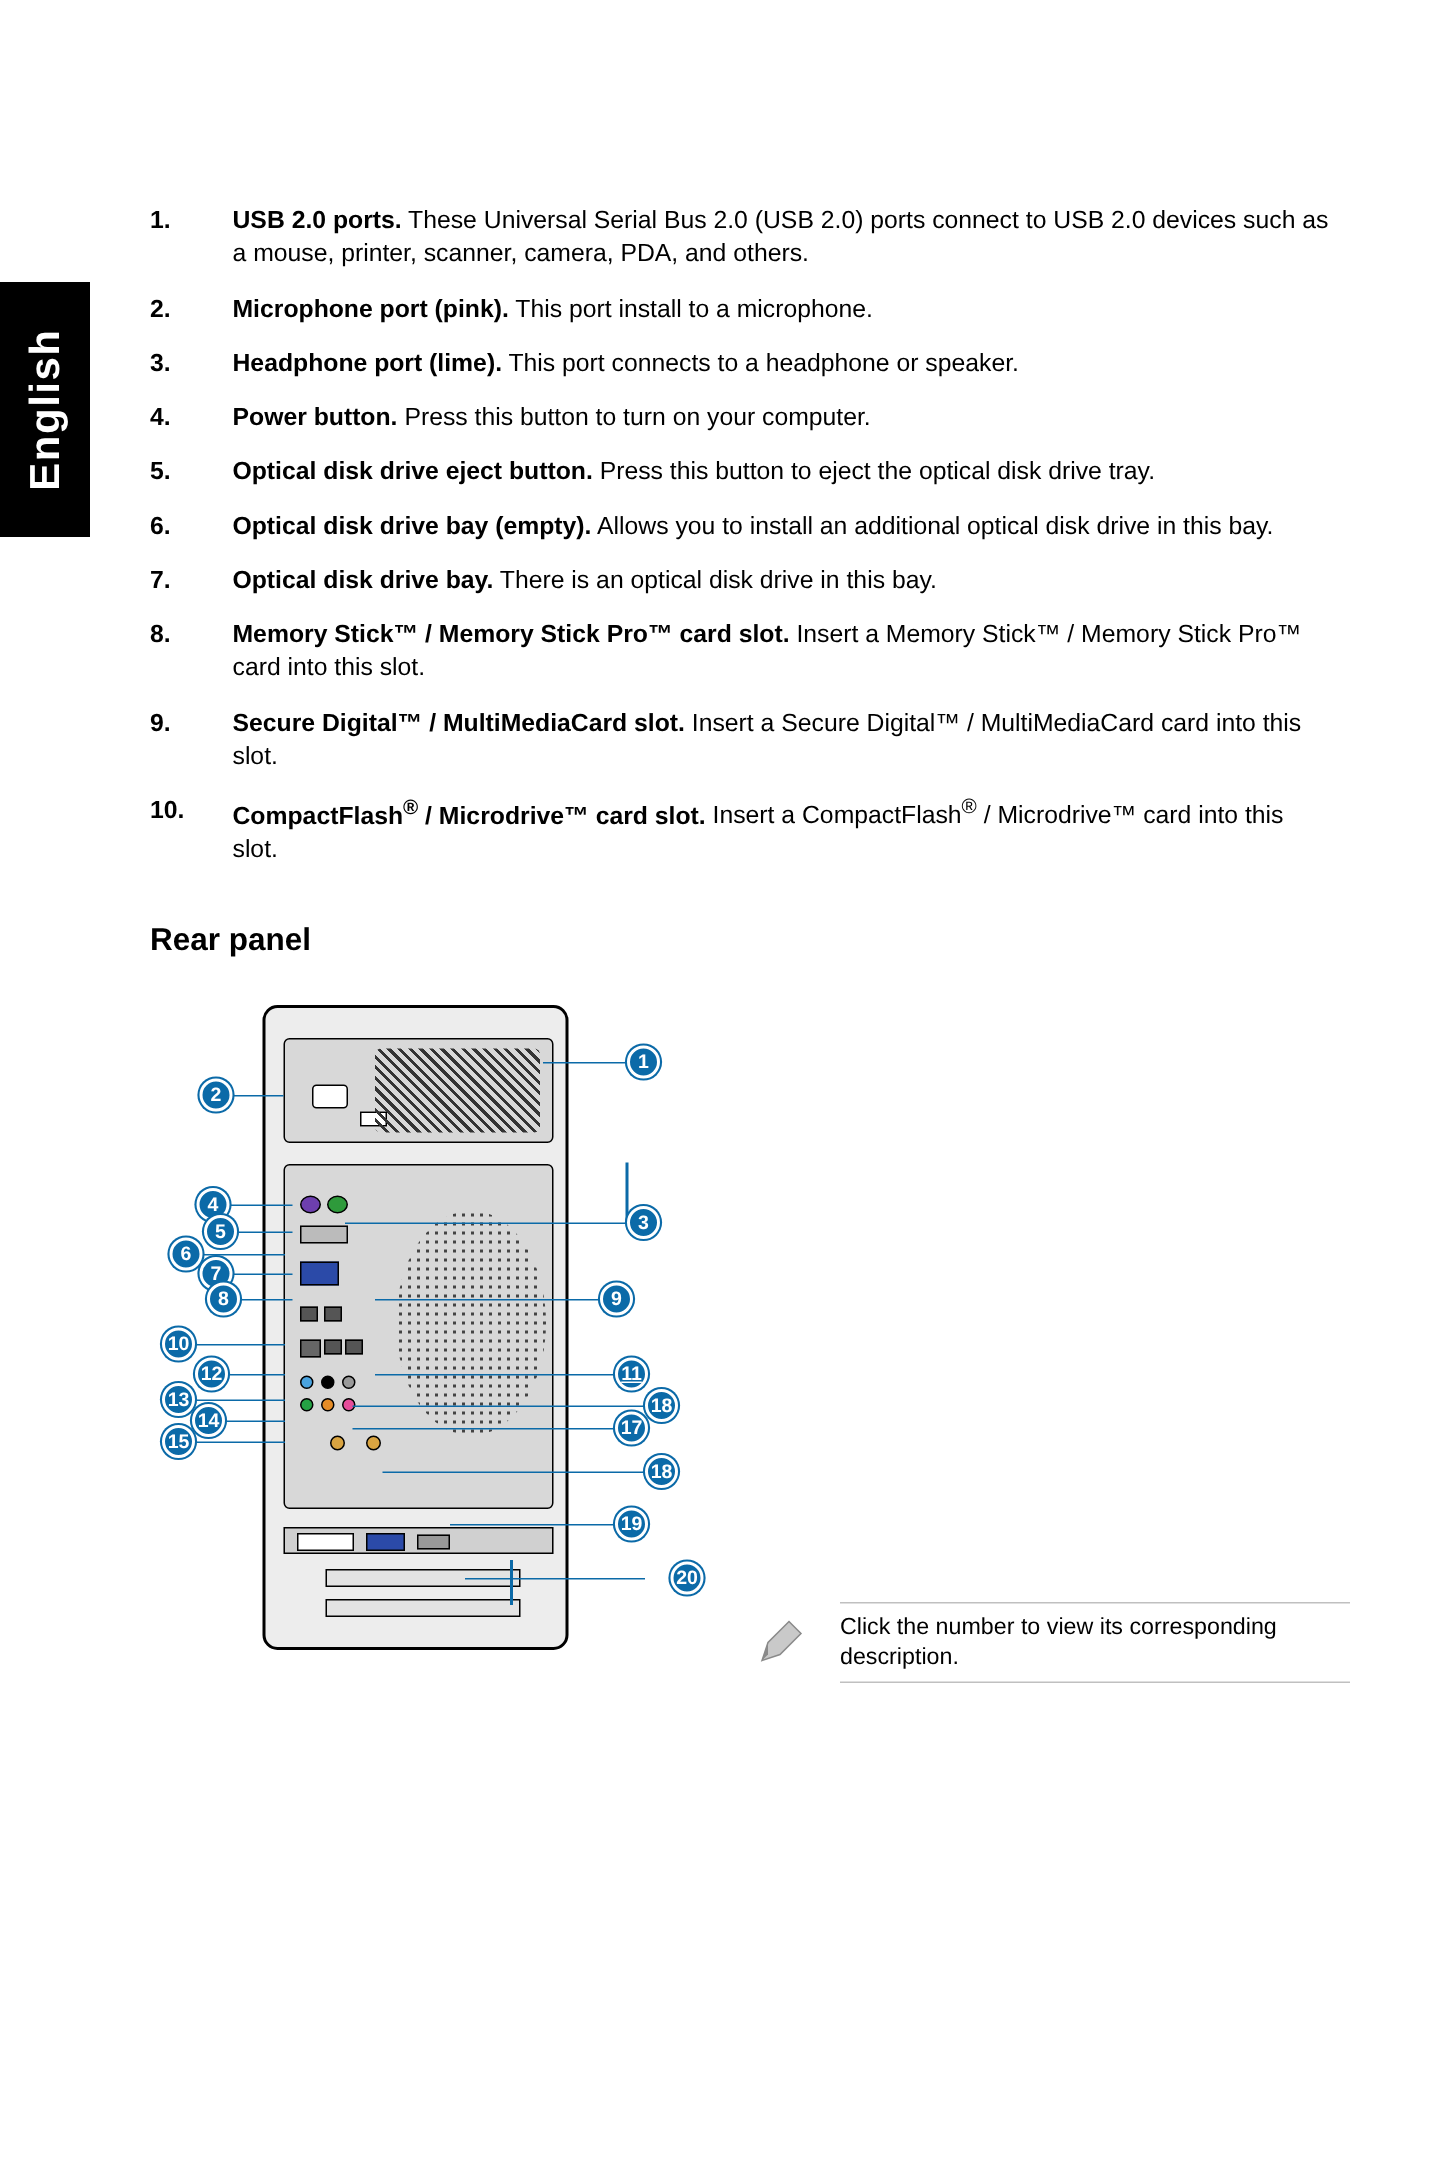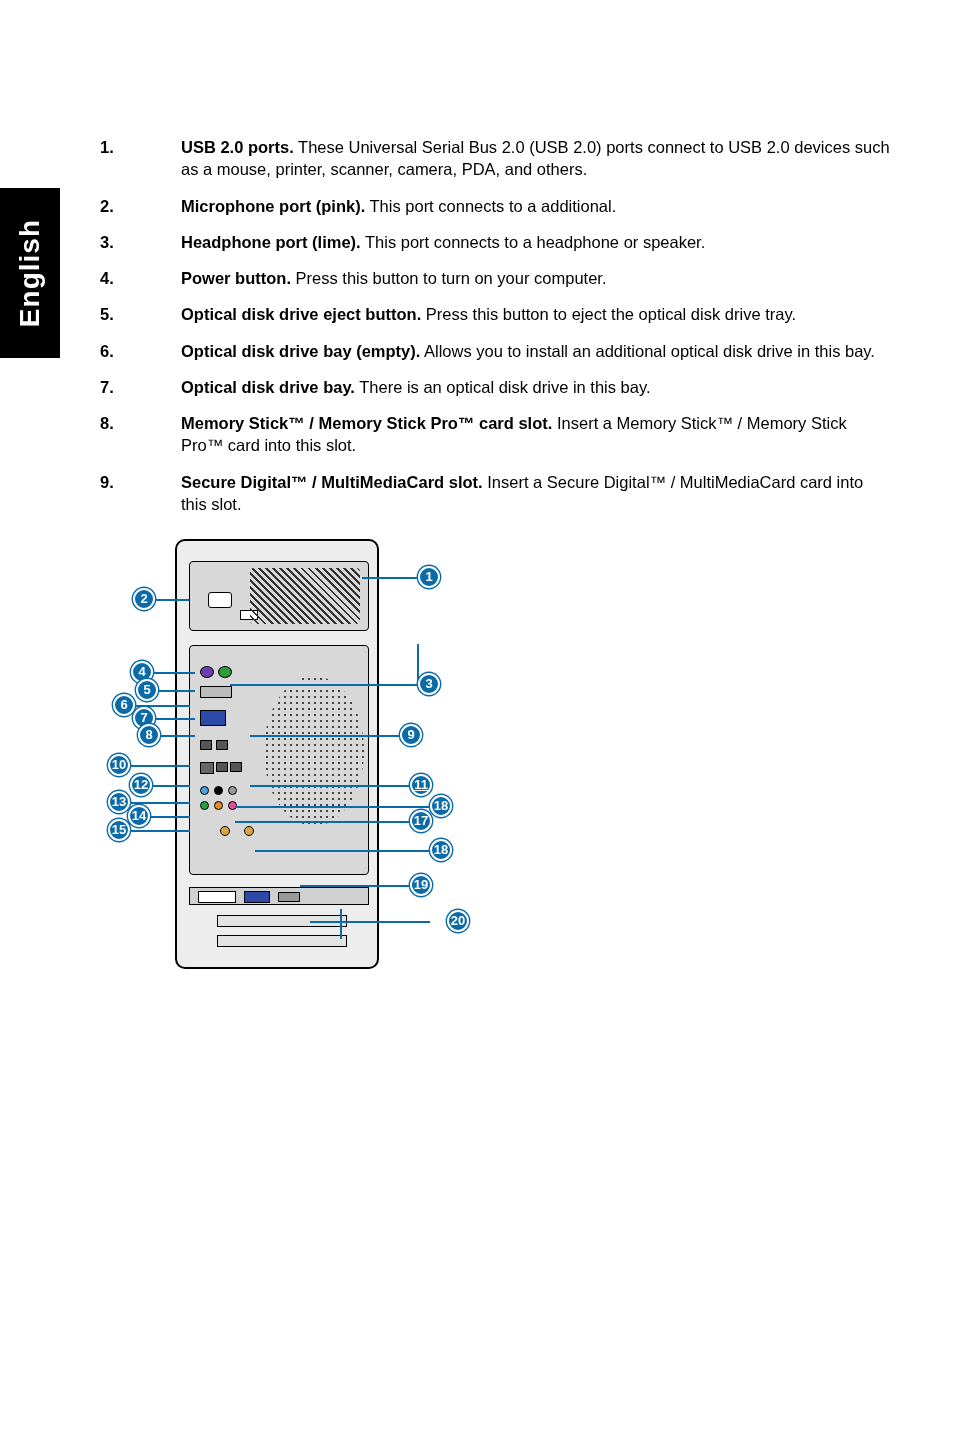--- a/index.html
+++ b/index.html
@@ -4,21 +4,21 @@
 <style>
   * { margin: 0; padding: 0; box-sizing: border-box; }
   html, body { width: 954px; height: 1438px; font-family: Arial, Helvetica, sans-serif; color: #000; background: #fff; }
   .page { position: relative; width: 954px; height: 1438px; }
   .lang-tab { position: absolute; left: 0; top: 188px; width: 60px; height: 170px; background: #000; color: #fff; font-weight: bold; font-size: 28px; display: flex; align-items: center; justify-content: center; }
   .lang-tab span { writing-mode: vertical-rl; transform: rotate(180deg); letter-spacing: 1px; }
   .content { position: absolute; left: 100px; top: 136px; width: 790px; font-size: 16.5px; line-height: 1.35; }
   ol.portlist { list-style: none; }
   ol.portlist li { display: flex; margin-bottom: 14px; }
   ol.portlist li .num { width: 55px; font-weight: bold; flex-shrink: 0; }
-  ol.portlist li .desc { flex: 1; margin-left: 26px; }
+  ol.portlist li .desc { flex: 1; }
   .desc b { font-weight: bold; }
   .rear-title { font-size: 21px; font-weight: bold; margin-top: 36px; margin-bottom: 18px; }
   .diagram-wrap { position: relative; width: 360px; height: 460px; margin-top: 10px; }
   .tower { position: absolute; left: 75px; top: 10px; width: 204px; height: 430px; border: 2px solid #000; border-radius: 10px; background: #ededed; }
   .psu { position: absolute; left: 12px; top: 20px; width: 180px; height: 70px; border: 1.5px solid #000; border-radius: 4px; background: #d8d8d8; }
   .grill { position: absolute; background: repeating-linear-gradient(45deg, #333 0 2px, transparent 2px 5px); }
   .plug { position: absolute; left: 18px; top: 30px; width: 24px; height: 16px; border: 1.5px solid #000; border-radius: 3px; background: #fff; }
   .switch { position: absolute; left: 50px; top: 48px; width: 18px; height: 10px; border: 1.5px solid #000; background: #fff; }
   .iosection { position: absolute; left: 12px; top: 104px; width: 180px; height: 230px; border: 1.5px solid #000; border-radius: 4px; background: #d8d8d8; overflow: hidden; }
   .grill-io { position: absolute; right: 4px; top: 30px; width: 100px; height: 150px; background: radial-gradient(#444 1.1px, transparent 1.3px) 0 0/6px 6px, #d8d8d8; border-radius: 50%; }
@@ -67,21 +67,21 @@
   </div>
 
   <div class="content">
     <ol class="portlist">
       <li>
           <span class="num">1.</span>
           <span class="desc"><b>USB 2.0 ports.</b><span> These Universal Serial Bus 2.0 (USB 2.0) ports connect to USB 2.0 devices such as a mouse, printer, scanner, camera, PDA, and others.</span></span>
         </li>
       <li>
           <span class="num">2.</span>
-          <span class="desc"><b>Microphone port (pink).</b><span> This port connects to a additional.</span></span>
+          <span class="desc"><b>Microphone port (pink).</b><span> This port install to a microphone.</span></span>
         </li>
       <li>
           <span class="num">3.</span>
           <span class="desc"><b>Headphone port (lime).</b><span> This port connects to a headphone or speaker.</span></span>
         </li>
       <li>
           <span class="num">4.</span>
           <span class="desc"><b>Power button.</b><span> Press this button to turn on your computer.</span></span>
         </li>
       <li>
@@ -97,22 +97,27 @@
           <span class="desc"><b>Optical disk drive bay.</b><span> There is an optical disk drive in this bay.</span></span>
         </li>
       <li>
           <span class="num">8.</span>
           <span class="desc"><b>Memory Stick™ / Memory Stick Pro™ card slot.</b><span> Insert a Memory Stick™ / Memory Stick Pro™ card into this slot.</span></span>
         </li>
       <li>
           <span class="num">9.</span>
           <span class="desc"><b>Secure Digital™ / MultiMediaCard slot.</b><span> Insert a Secure Digital™ / MultiMediaCard card into this slot.</span></span>
         </li>
+      <li>
+          <span class="num">10.</span>
+          <span class="desc"><b><span>CompactFlash</span><sup>®</sup><span> / Microdrive™ card slot.</span></b><span> Insert a CompactFlash</span><sup>®</sup><span> / Microdrive™ card into this slot.</span></span>
+        </li>
     </ol>
 
+    <div class="rear-title">Rear panel</div>
 
     <div class="diagram-wrap">
       <div class="tower">
         <div class="psu">
           <div class="plug"></div>
           <div class="switch"></div>
           <div class="grill" style="left:60px; top:6px; width:110px; height:56px; border-radius:4px;"></div>
         </div>
         <div class="iosection">
           <div class="grill-io"></div>
@@ -182,14 +187,29 @@
       <div class="callout" style="left:30px; top:245px;">12</div>
       <div class="lead" style="left:30px; top:273px; width:60px;"></div>
       <div class="callout" style="left:8px; top:262px;">13</div>
       <div class="lead" style="left:50px; top:287px; width:40px;"></div>
       <div class="callout" style="left:28px; top:276px;">14</div>
       <div class="lead" style="left:30px; top:301px; width:60px;"></div>
       <div class="callout" style="left:8px; top:290px;">15</div>
     </div>
   </div>
 
+  <div class="note-box">
+    <div class="row">
+      <div class="pen">
+        <svg viewBox="0 0 36 36">
+            <path d="M6 30 L10 18 L24 4 L32 12 L18 26 Z" fill="#c9c9c9" stroke="#8a8a8a" stroke-width="1"></path>
+            <path d="M6 30 L10 26 L10 18 Z" fill="#8a8a8a"></path>
+          </svg>
+      </div>
+      <div style="flex:1">
+        <div class="rule"></div>
+        <div class="note-text">Click the number to view its corresponding description.</div>
+        <div class="rule"></div>
+      </div>
+    </div>
+  </div>
 
 </div>
 
 </body></html>

